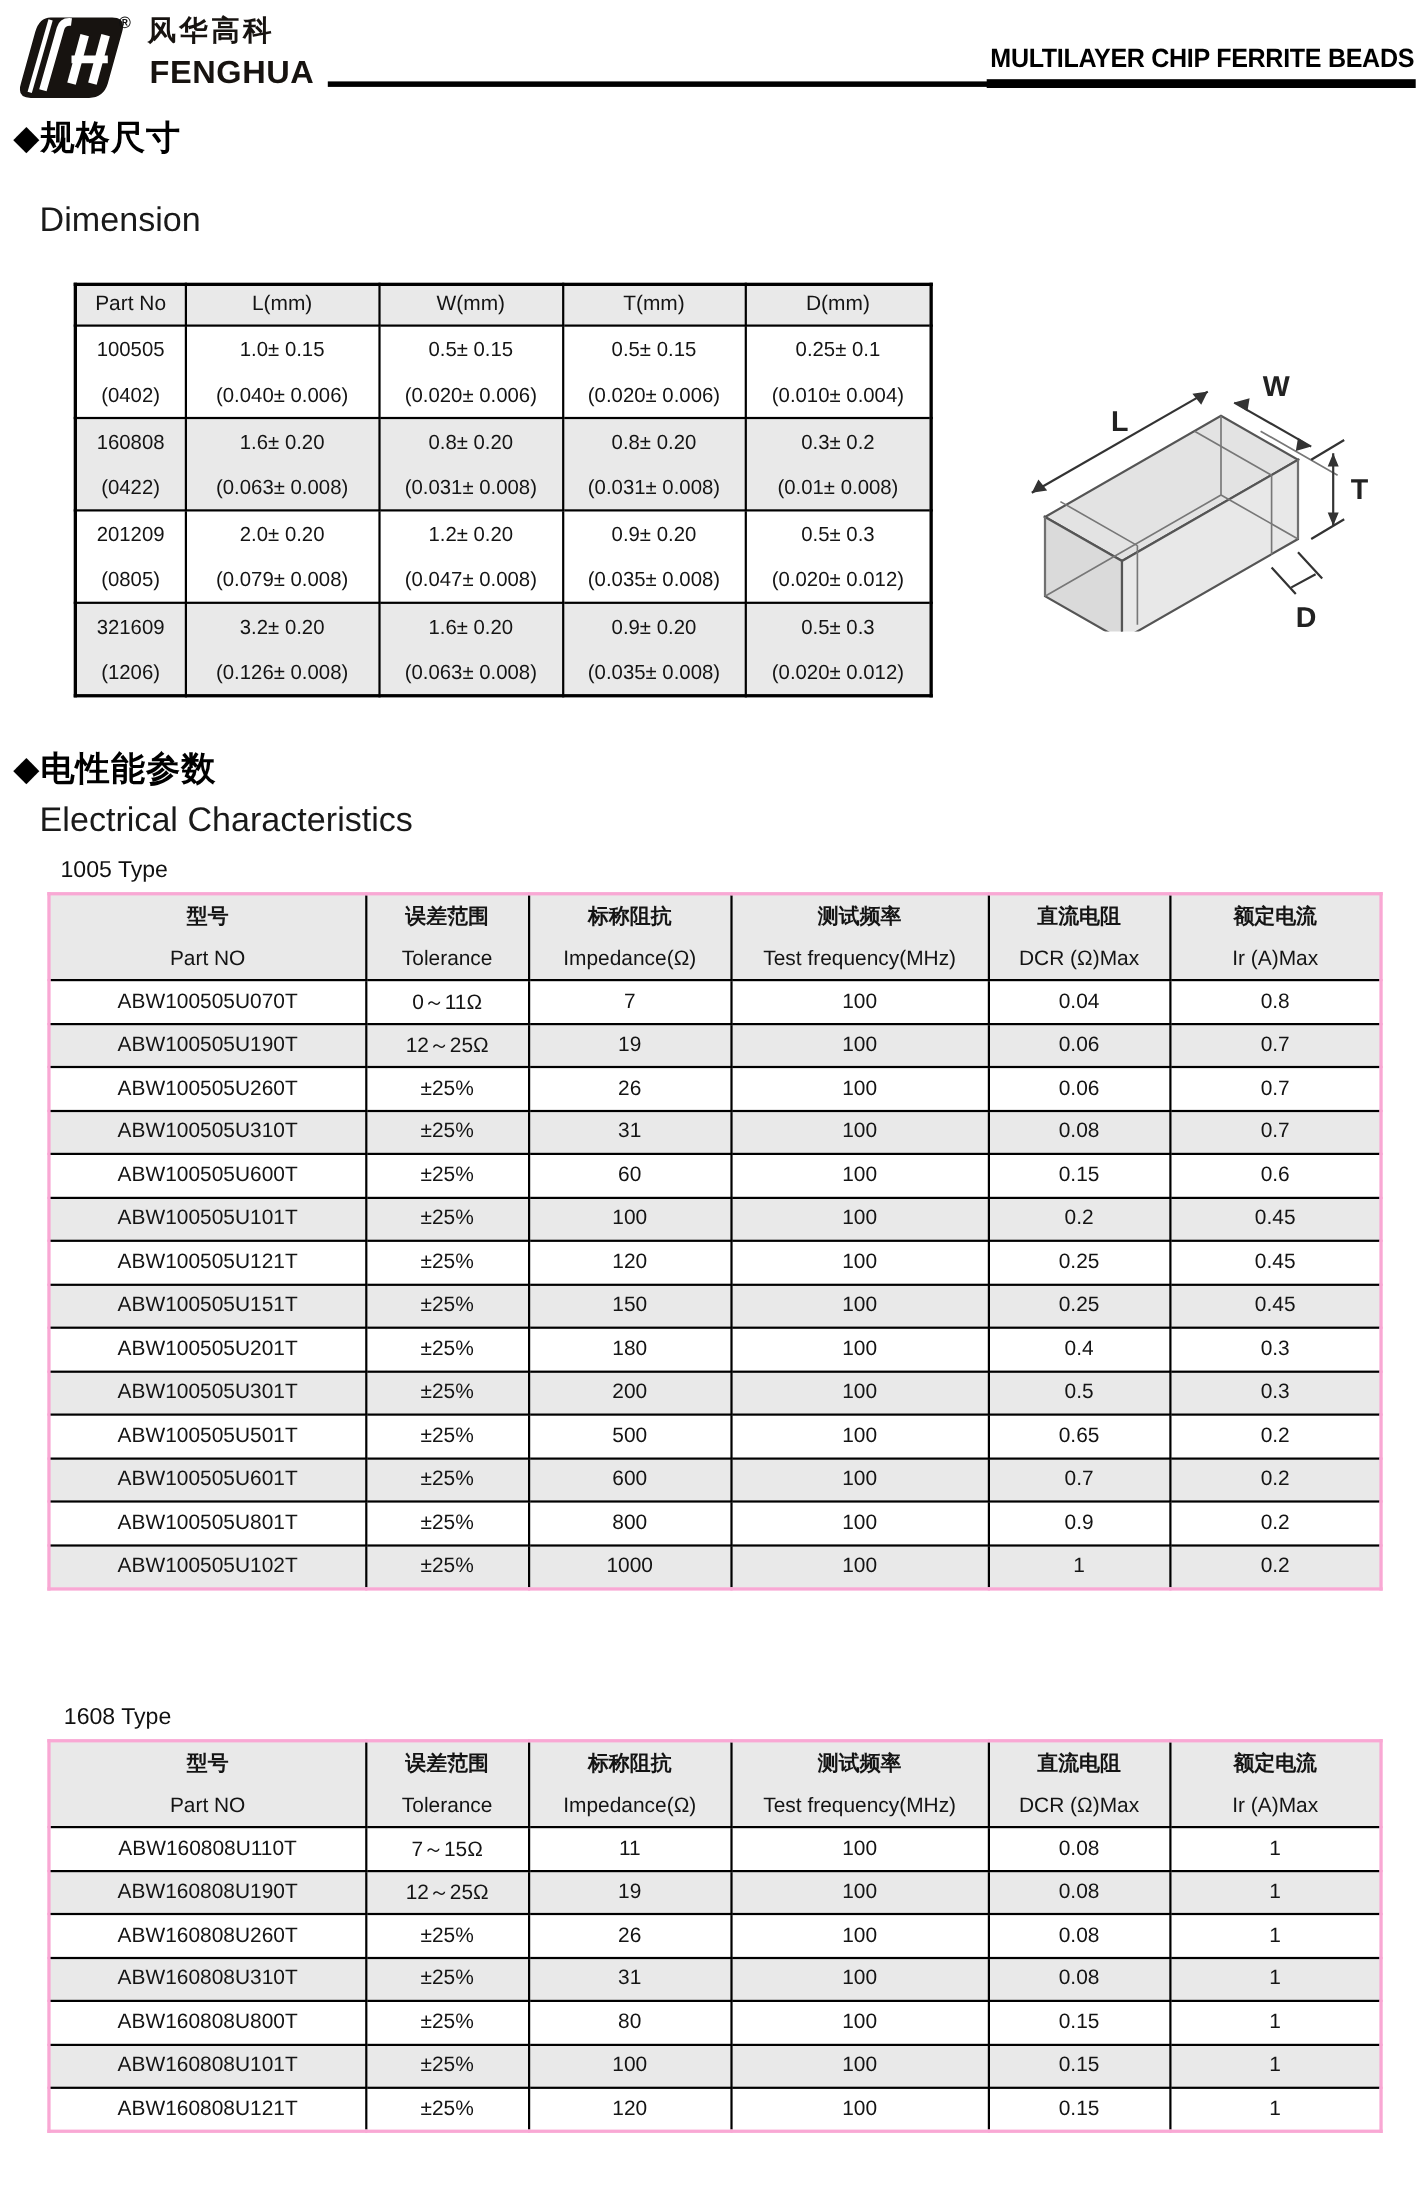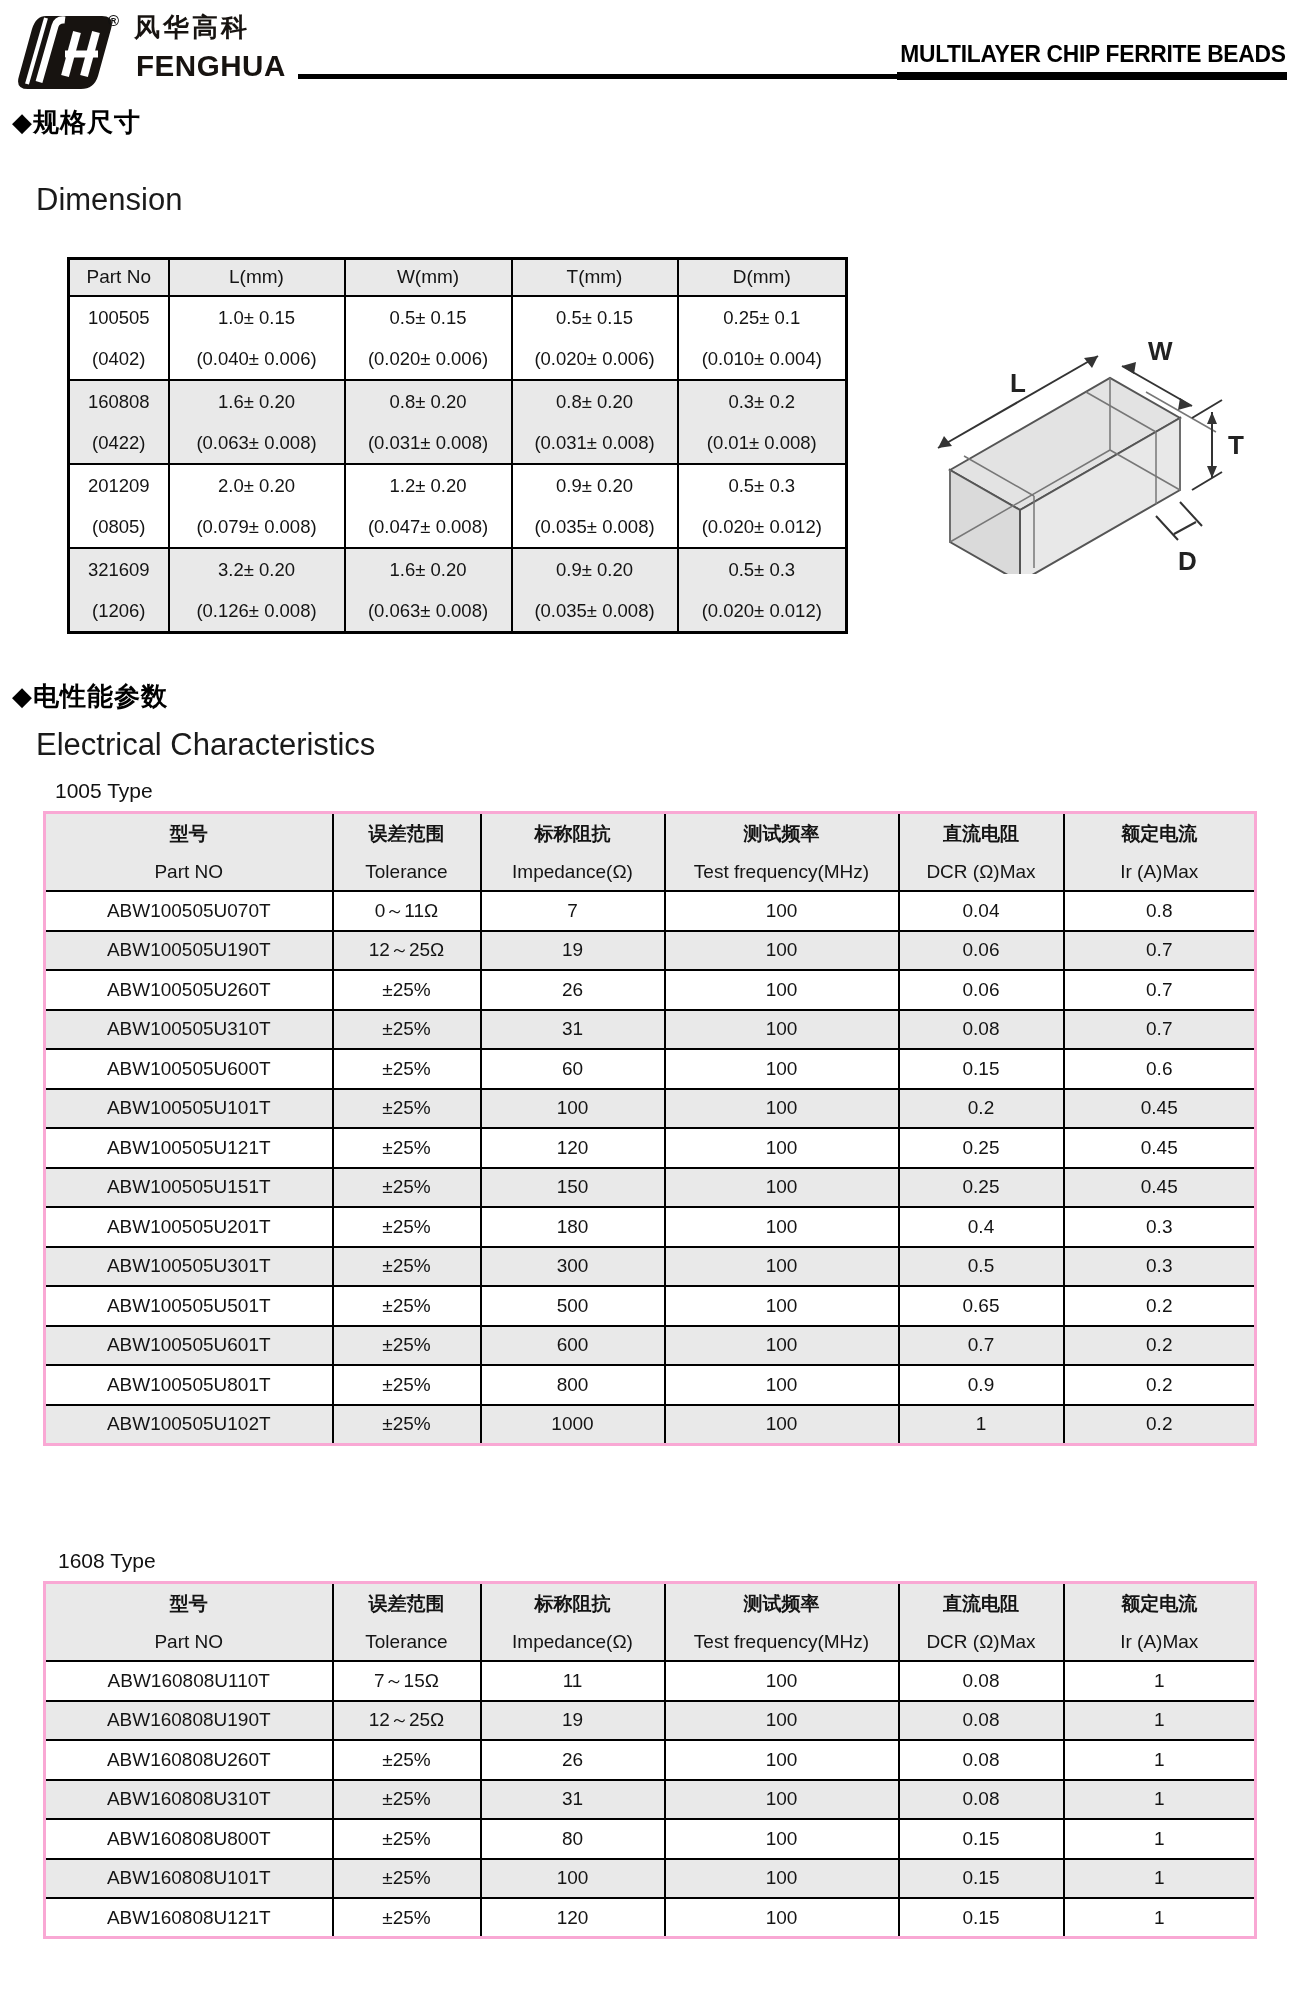--- a/index.html
+++ b/index.html
@@ -11,21 +11,21 @@
   }
   
   .logo-svg { position:absolute; left:18px; top:12px; }
   .reg-mark { position:absolute; left:108px; top:12px; font-size:15px; font-weight:bold; color:#111; }
   .brand-cn { position:absolute; left:134px; top:14px; font-size:26px; font-weight:900; letter-spacing:3px; color:#171310; line-height:1; }
   .brand-en { position:absolute; left:136px; top:52px; font-size:29px; font-weight:700; letter-spacing:0.5px; color:#171310; line-height:1; transform:scaleX(1.02); transform-origin:left; }
   .doc-title { position:absolute; right:10px; top:40px; font-size:24px; font-weight:bold; color:#000; letter-spacing:-0.3px; transform:scaleX(0.95); transform-origin:right; white-space:nowrap; }
   .rule-a { position:absolute; left:298px; top:74px; width:600px; height:5px; background:#000; }
   .rule-b { position:absolute; left:897px; top:72px; width:390px; height:8px; background:#000; }
   
-  .h-cn { position:absolute; font-size:26px; font-weight:700; color:#000; line-height:1.1; letter-spacing:1px; }
+  .h-cn { position:absolute; font-size:31px; font-weight:700; color:#000; line-height:1.1; letter-spacing:1px; }
   .h-en { position:absolute; font-size:31px; font-weight:400; color:#1a1a1a; line-height:1.1; }
   .type-label { position:absolute; font-size:21px; color:#111; }
   
   table { border-collapse:collapse; table-layout:fixed; }
   th, td { border:2px solid #000; text-align:center; vertical-align:middle; padding:0; font-weight:normal; color:#141414; }
   
   .dim-table { position:absolute; left:67px; top:257px; width:778px; border:3px solid #000; }
   .dim-table th { height:37px; background:#e9e9e9; font-size:19px; }
   .dim-table td { height:83px; font-size:18.5px; }
   .dim-table tbody tr:nth-child(even) td { background:#e9e9e9; }
@@ -317,21 +317,21 @@
           <td>ABW100505U201T</td>
           <td>±25%</td>
           <td>180</td>
           <td>100</td>
           <td>0.4</td>
           <td>0.3</td>
         </tr>
         <tr>
           <td>ABW100505U301T</td>
           <td>±25%</td>
-          <td>300</td>
+          <td>200</td>
           <td>100</td>
           <td>0.5</td>
           <td>0.3</td>
         </tr>
         <tr>
           <td>ABW100505U501T</td>
           <td>±25%</td>
           <td>500</td>
           <td>100</td>
           <td>0.65</td>

